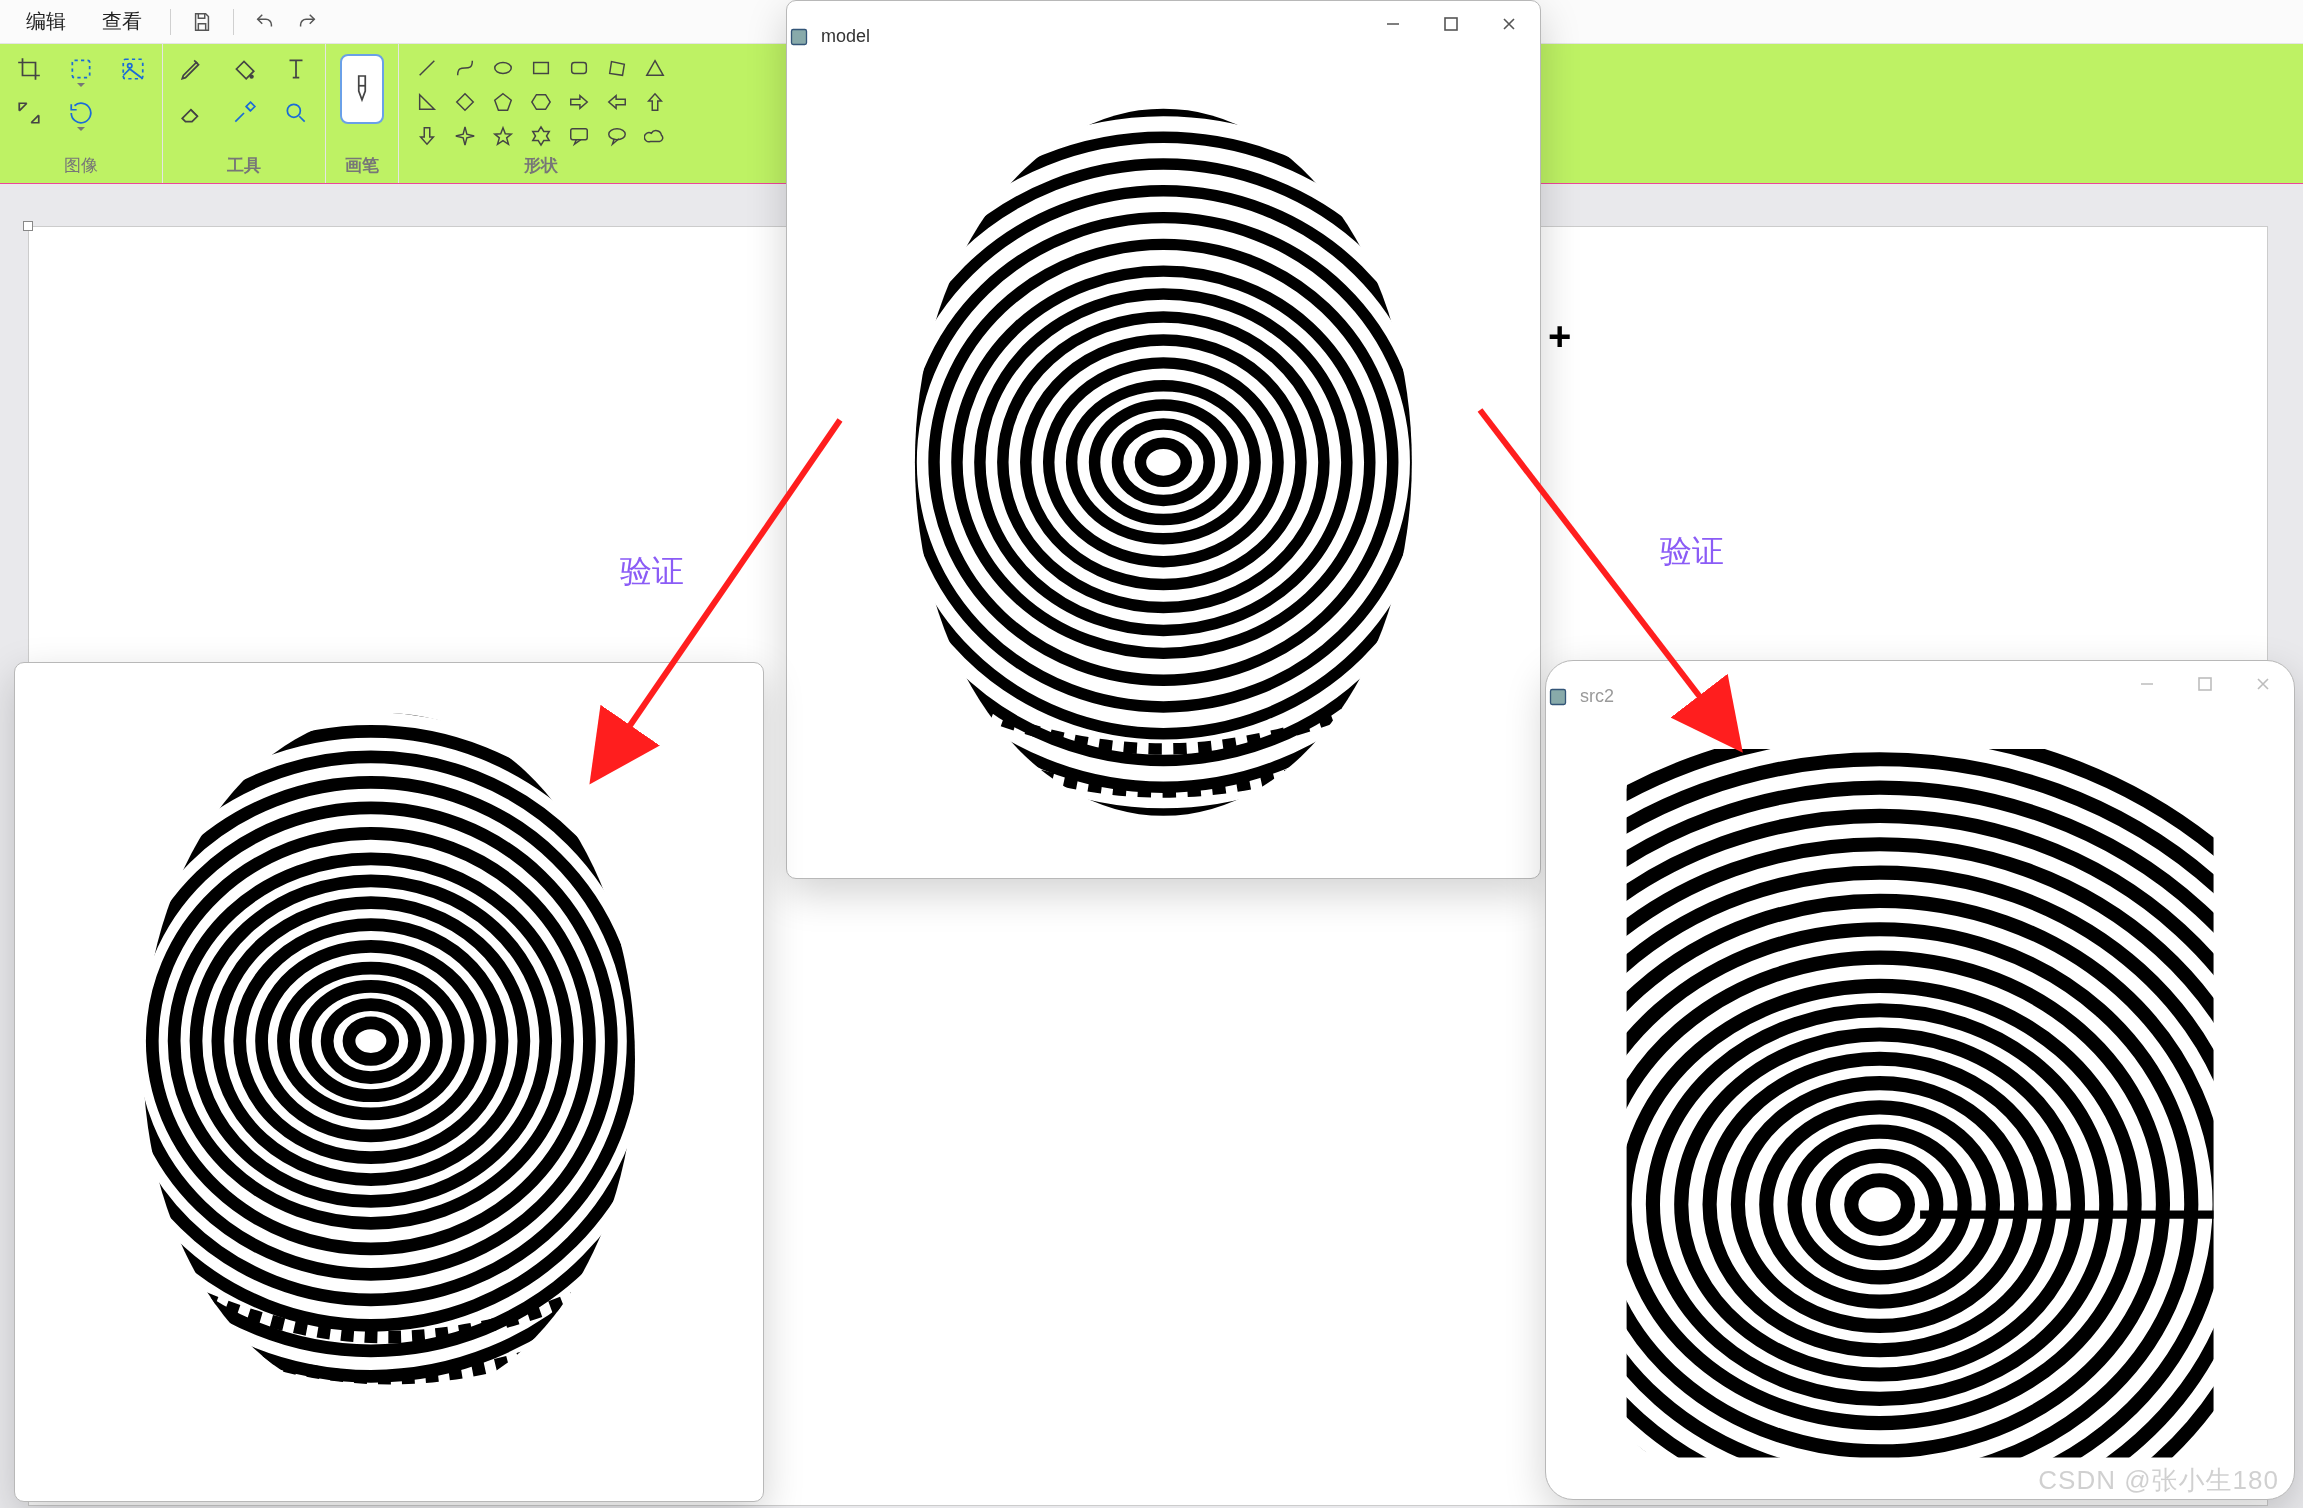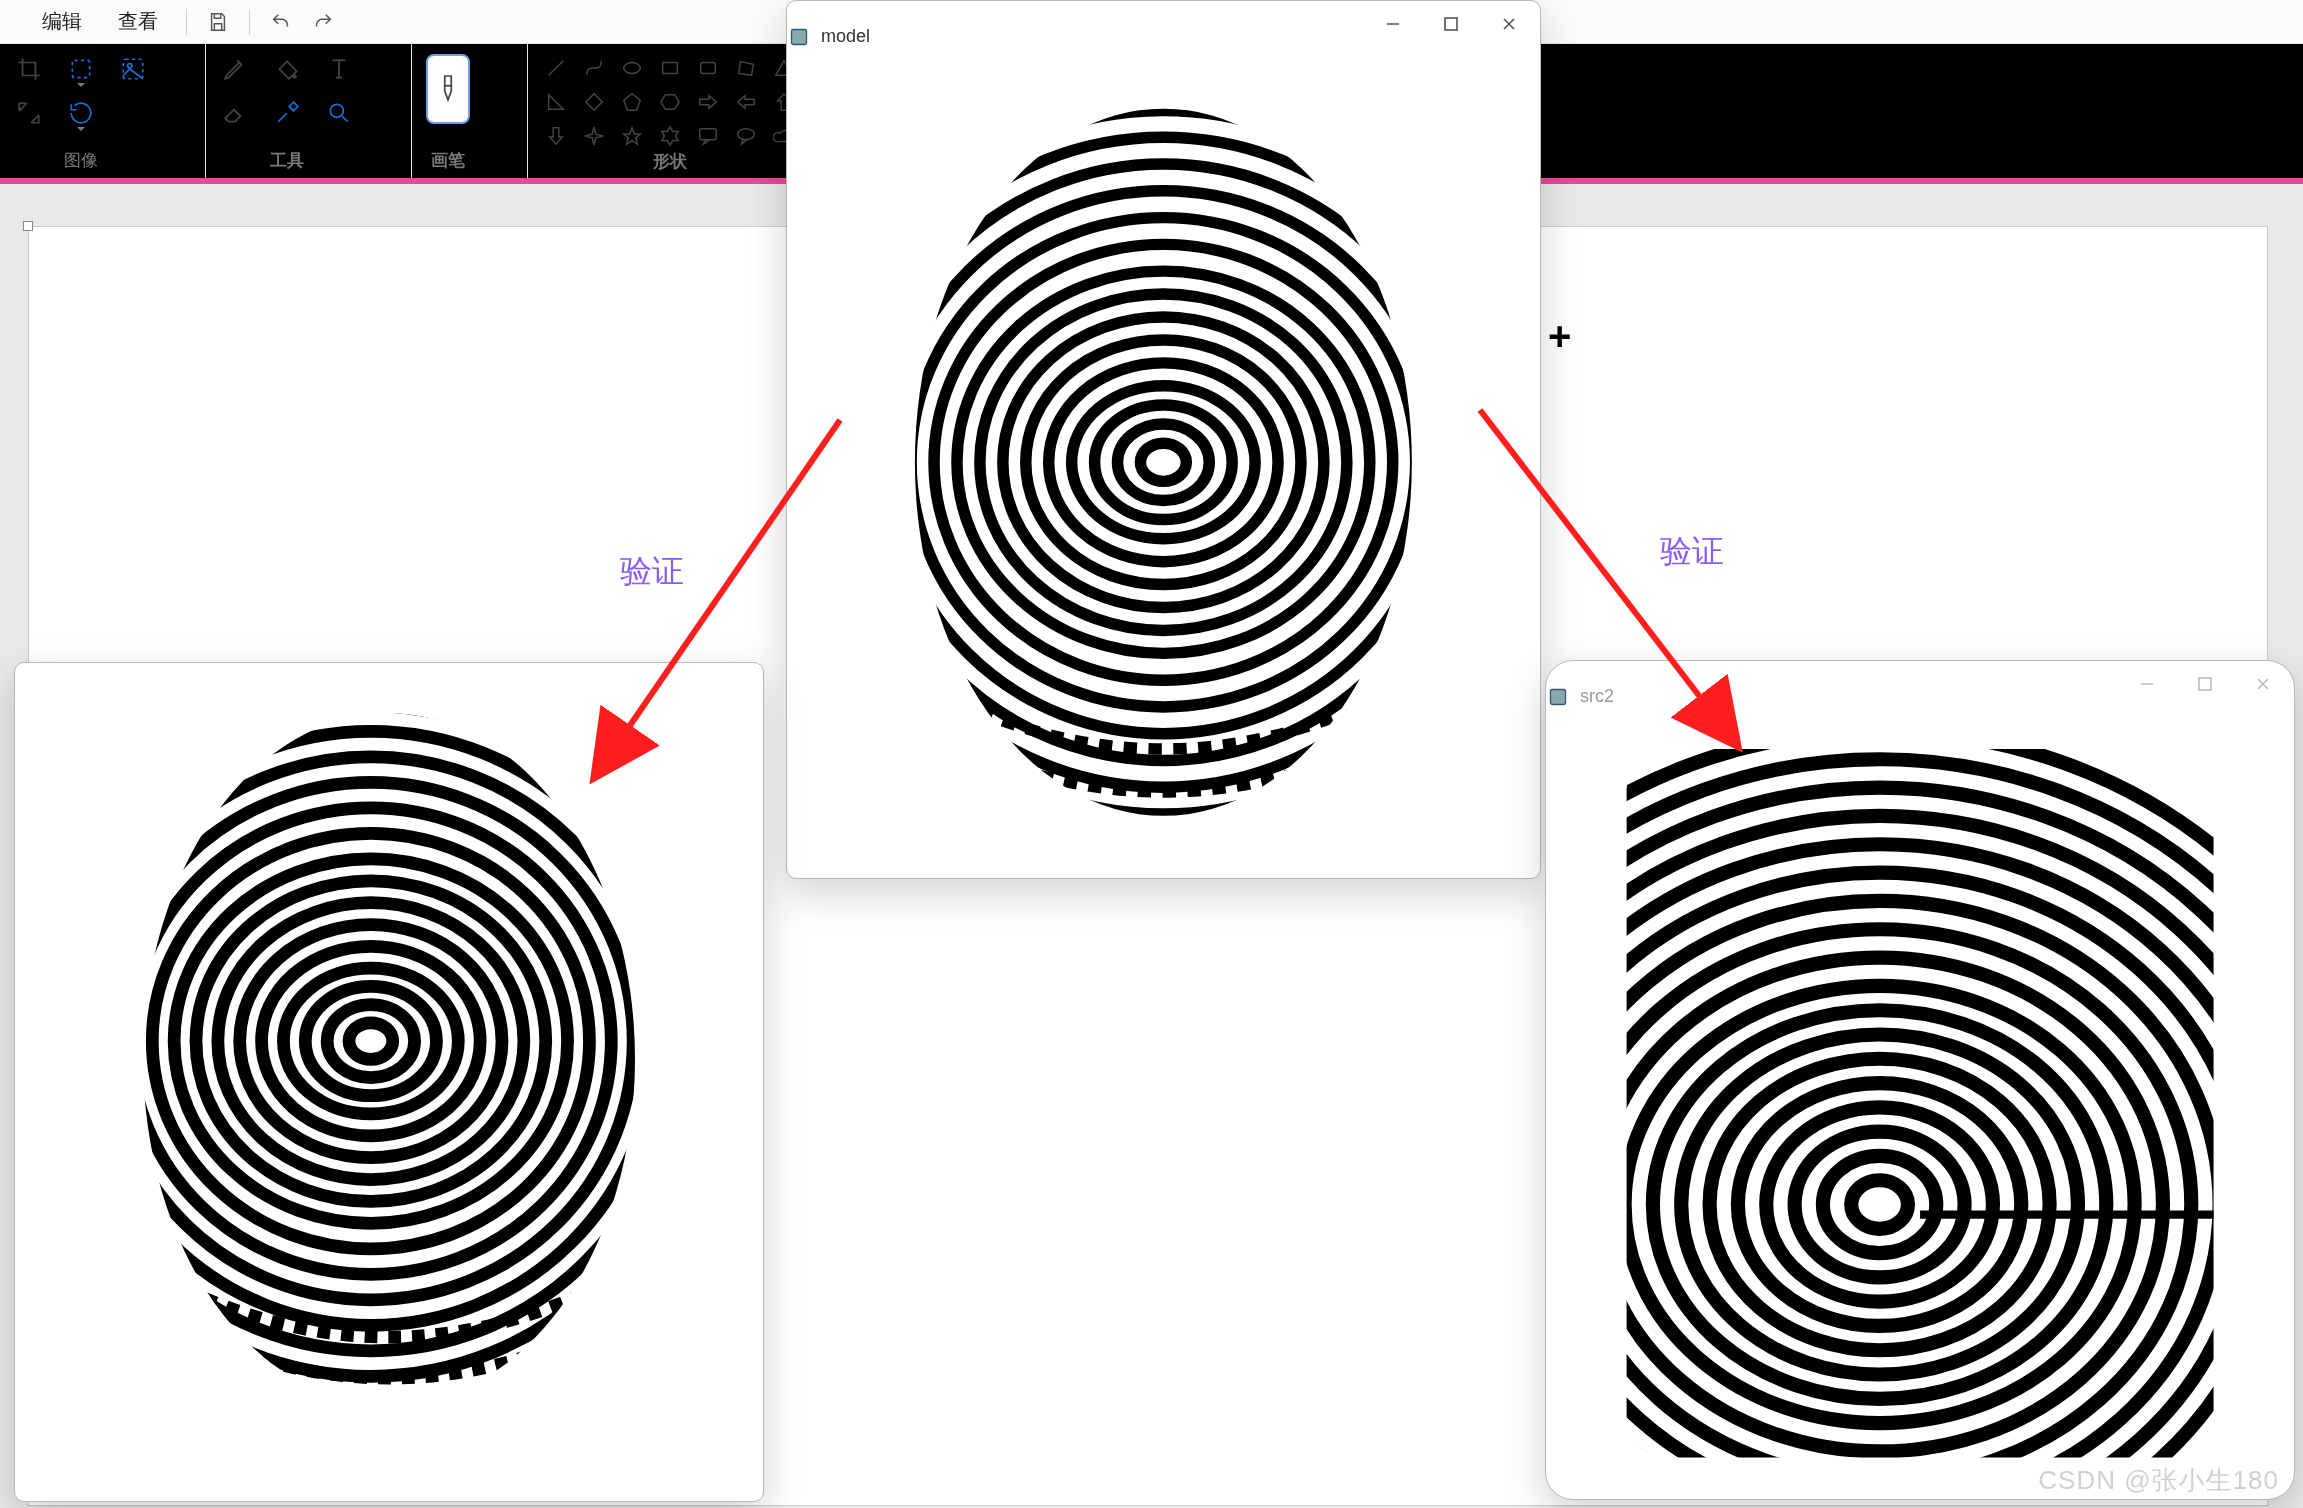--- a/index.html
+++ b/index.html
@@ -1,25 +1,25 @@
 <!DOCTYPE html>
 <html><head>
 <meta charset="utf-8">
 <style>
   * { box-sizing:border-box; margin:0; padding:0; font-family:"Microsoft YaHei","Segoe UI",sans-serif; }
   body { width:2303px; height:1508px; background:#fff; position:relative; overflow:hidden; }
 
   
-  .menubar { height:44px; display:flex; align-items:center; padding-left:24px; font-size:20px; color:#222; border-bottom:1px solid #e5e5e5; background:#fbfbfb; }
+  .menubar { height:44px; display:flex; align-items:center; padding-left:8px; font-size:20px; color:#222; border-bottom:1px solid #e5e5e5; background:#fbfbfb; }
   .menubar .mitem { padding:0 18px; height:100%; display:flex; align-items:center; }
   .menubar .sep   { width:1px; height:26px; background:#d0d0d0; margin:0 10px; }
   .menubar .ibtn  { width:42px; height:100%; display:flex; align-items:center; justify-content:center; }
   .menubar svg    { width:22px; height:22px; stroke:#555; fill:none; stroke-width:1.6; }
 
-  .ribbon { height:140px; background:#000000; border-bottom:6px solid #ec4899; display:flex;gap:43px; }
+  .ribbon { height:140px; background:#bef264; border-bottom:1px solid #ec4899; display:flex; }
   .group  { display:flex; flex-direction:column; align-items:center; justify-content:space-between; padding:10px 14px 6px; }
   .group + .group { border-left:1px solid #e5e5e5;font-weight:bold; }
   .group .rows { display:flex; flex-direction:column; gap:14px; }
   .group .row  { display:flex; gap:22px; align-items:center; }
   .glabel { font-size:17px; color:#777; }
   .rbtn   { width:30px; height:30px; display:flex; align-items:center; justify-content:center; position:relative; }
   .caret::after { content:""; position:absolute; bottom:-7px; left:50%; transform:translateX(-50%); border:4px solid transparent; border-top-color:#777; }
   .rbtn svg { width:26px; height:26px; stroke:#444; fill:none; stroke-width:1.6; }
   .blue svg { stroke:#1a6bd8; }
   .bigbtn { width:44px; height:70px; border:2px solid #6aa0e8; border-radius:8px; display:flex; flex-direction:column; align-items:center; justify-content:center; background:#fff; }

